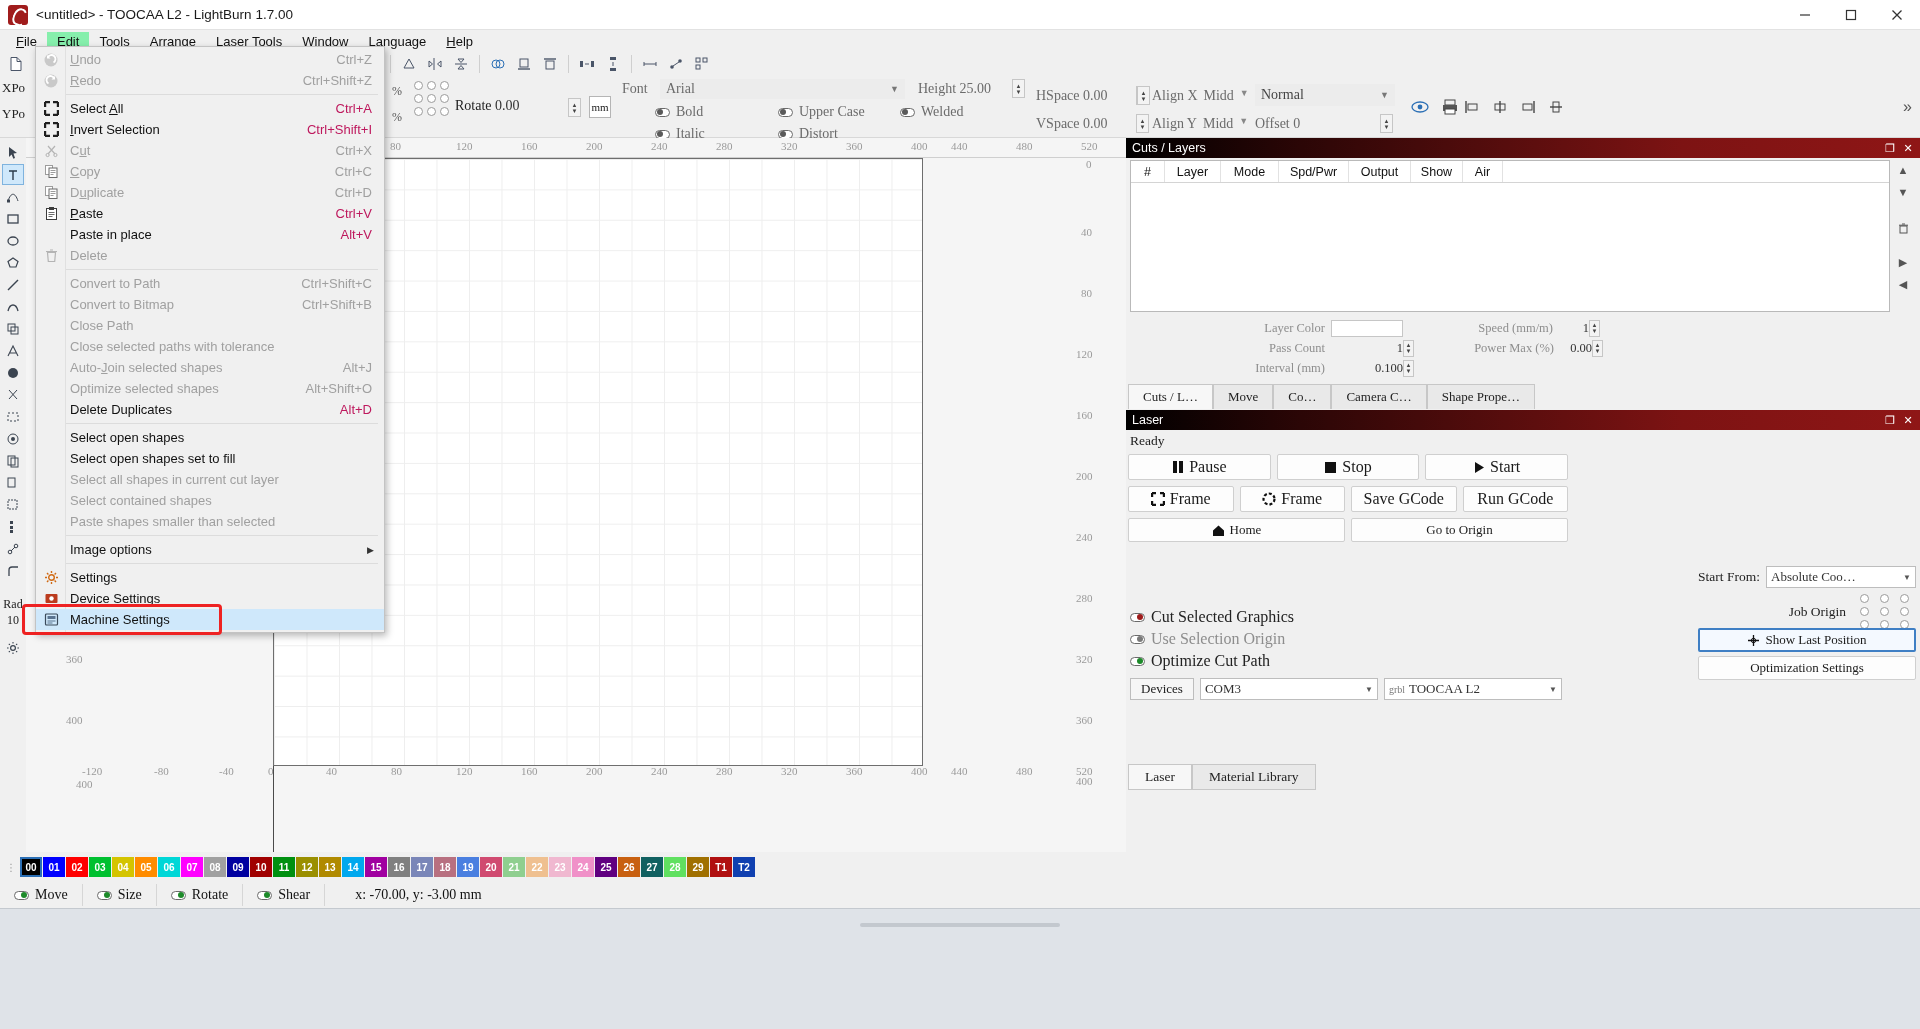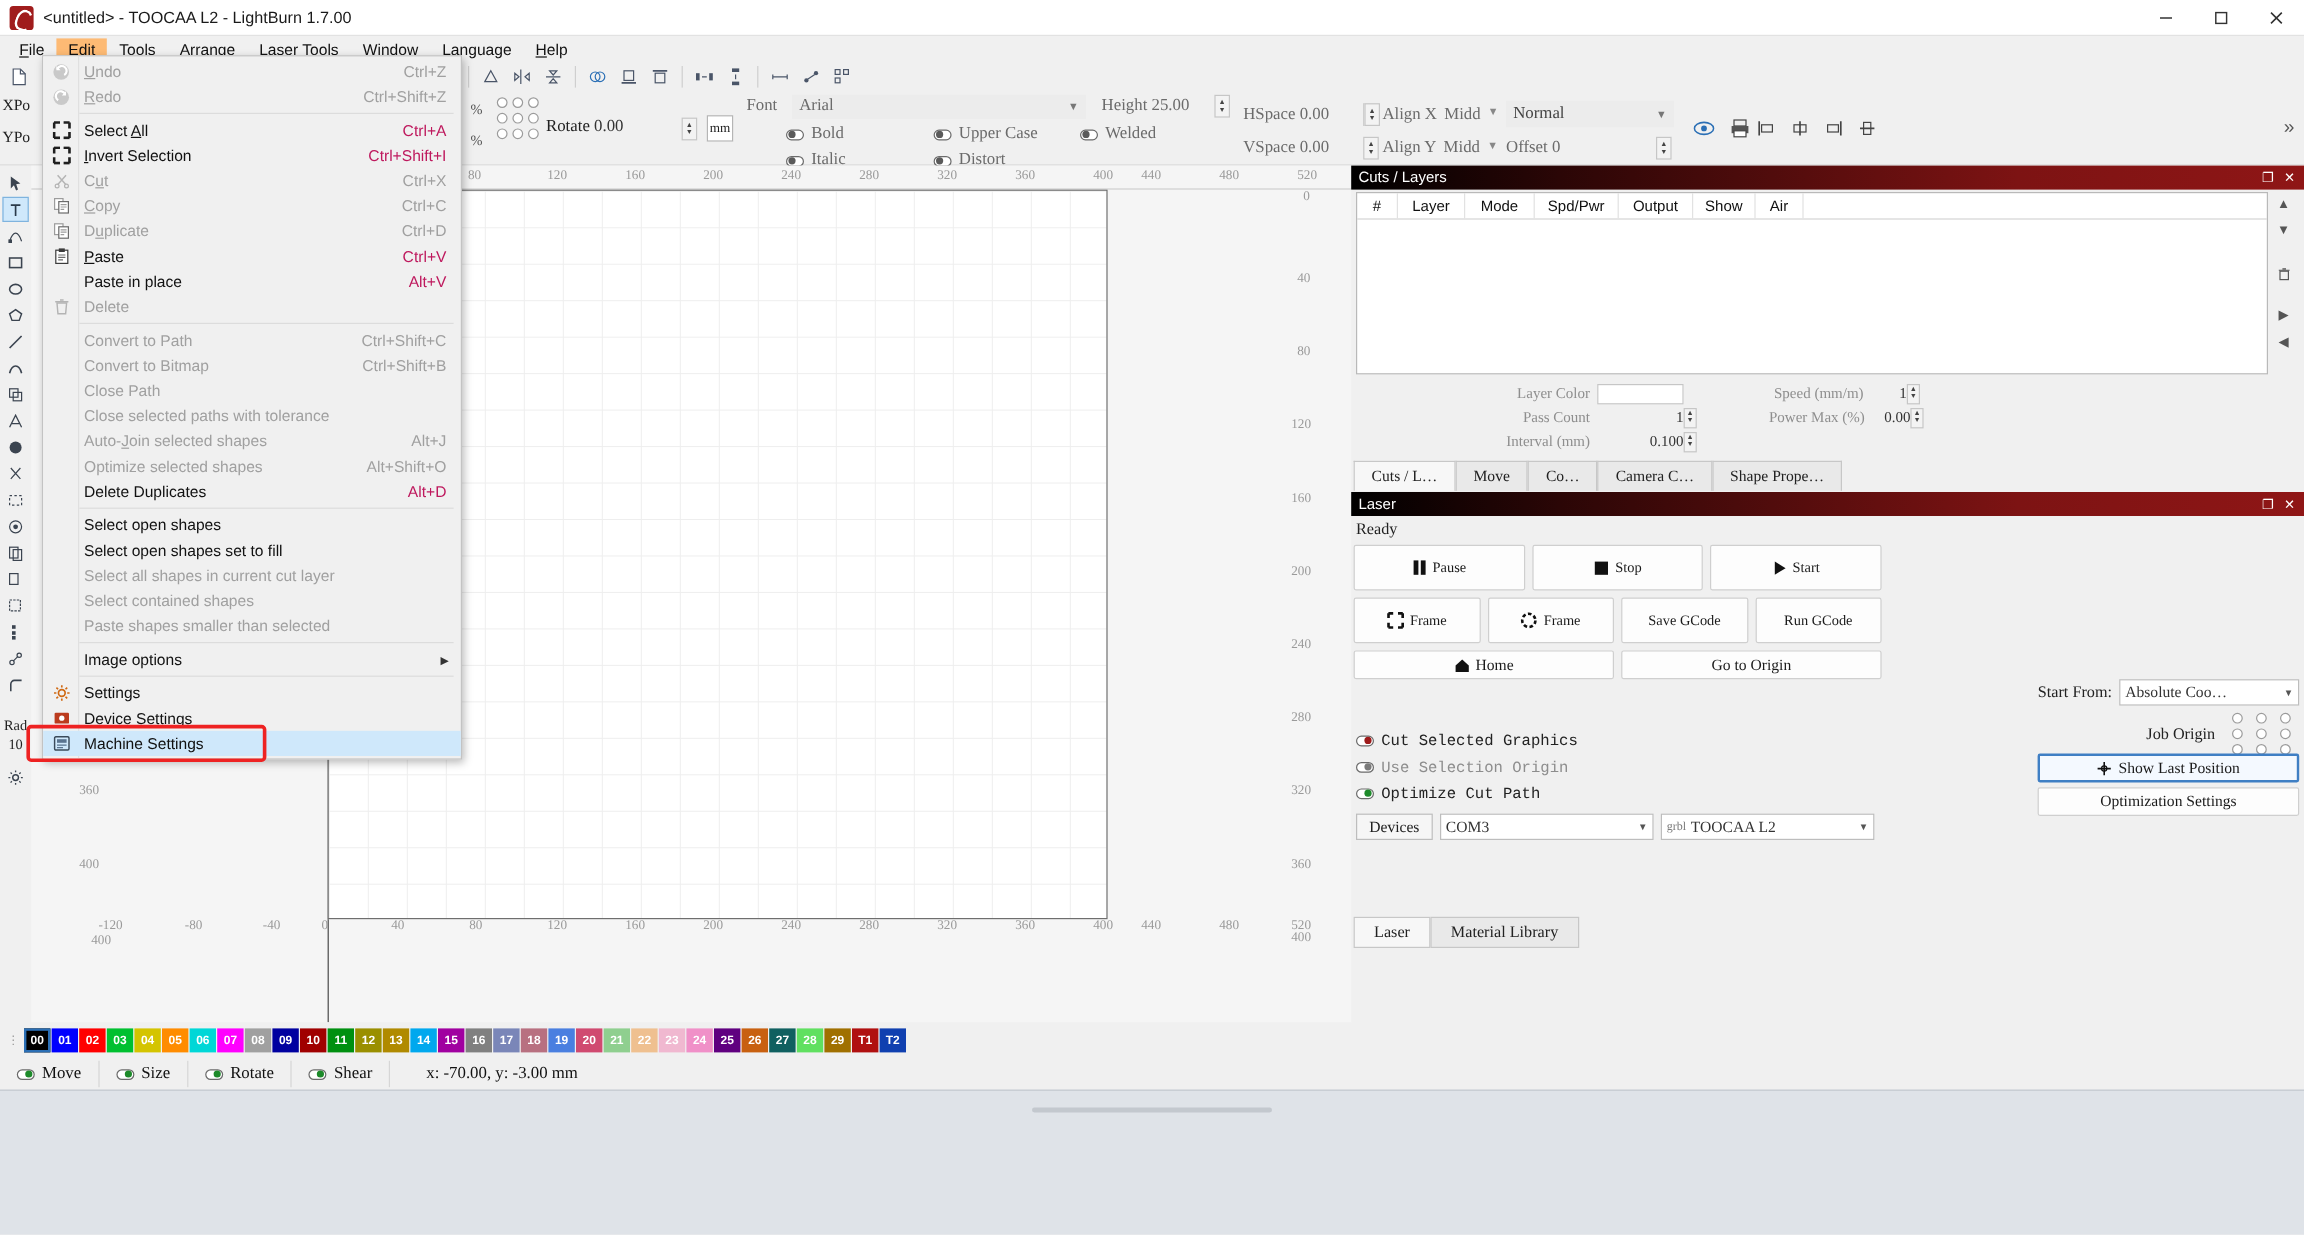--- a/index.html
+++ b/index.html
@@ -34,21 +34,21 @@
            font-size:14px; color:#333; }
   .tb-btn svg{ display:block; }
 
   
   .menubar{
     position:absolute; top:30px; left:0; width:1920px; height:22px;
     background:#f0f0f0; display:flex; align-items:center; padding-left:6px;
     font-size:13px;
   }
   .menubar .mi{ padding:2px 10px; color:#111; cursor:default; }
-  .menubar .mi.open{ background:#fdba74; }
+  .menubar .mi.open{ background:#86efac; }
   .menubar .mi u{ text-decoration:underline; }
 
   
   .toolbar-row1{
     position:absolute; top:52px; left:0; width:1920px; height:24px;
     background:#f0f0f0; display:flex; align-items:center; gap:2px; padding-left:4px;
   }
   .toolbar-row2{
     position:absolute; top:76px; left:0; width:1920px; height:62px;
     background:#f0f0f0; border-bottom:1px solid #d8d8d8;
@@ -132,39 +132,39 @@
          font-family:"Liberation Serif", serif; font-size:13px; }
   .tab{ padding:4px 14px; background:#e9e9e9; border:1px solid #c7c7c7; border-bottom:none;
         color:#222; }
   .tab.active{ background:#f7f7f7; }
 
   .laser-panel{ position:absolute; left:0; top:272px; width:794px; height:400px; background:#f0f0f0; }
   .laser-status{ padding:3px 4px 2px 4px; font-family:"Liberation Serif", serif; font-size:13.5px; color:#222; }
   .lbtn-grid{ position:absolute; left:2px; top:44px; width:440px; }
   .lrow{ display:flex; gap:6px; margin-bottom:6px; }
   .lbtn{
-    flex:1; height:38px; background:#fdfdfd; border:1px solid #cfcfcf; border-radius:2px;
+    flex:1; height:26px; background:#fdfdfd; border:1px solid #cfcfcf; border-radius:2px;
     display:flex; align-items:center; justify-content:center; gap:5px;
-    font-family:"Liberation Serif", serif; font-size:12px; color:#1a1a1a;
+    font-family:"Liberation Serif", serif; font-size:16px; color:#1a1a1a;
   }
   .lbtn.sm{ height:24px; font-size:13px; }
   .lbtn.hl{ border:2px solid #3f7fc4; background:#f4f9ff; }
   .startfrom{ position:absolute; right:4px; top:156px; display:flex; align-items:center; gap:6px;
               font-family:"Liberation Serif", serif; font-size:13.5px; color:#222; }
   .combo{
     border:1px solid #bdbdbd; background:#fff; height:22px; display:flex; align-items:center;
     padding:0 4px; font-family:"Liberation Serif", serif; font-size:13px; color:#333;
   }
   .combo .cv{ flex:1; overflow:hidden; white-space:nowrap; }
   .combo .carrow{ font-size:8px; color:#555; margin-left:4px; }
   .joborigin{ position:absolute; right:6px; top:182px; display:flex; align-items:center; gap:8px; }
   .jo-label{ font-family:"Liberation Serif", serif; font-size:13.5px; color:#222; }
   .jo-grid{ display:grid; grid-template-columns:repeat(3,20px); grid-template-rows:repeat(3,13px); }
   .radio{ width:9px;height:9px;border:1px solid #9b9b9b;border-radius:50%;background:#fff;margin:2px auto; }
-  .opts{ position:absolute; left:4px; top:196px; font-family:Liberation Mono, monospace; font-size:13px; }
+  .opts{ position:absolute; left:4px; top:196px; font-family:Liberation Serif, serif; font-size:16px; }
   .optrow{ display:flex; align-items:center; gap:6px; height:22px; color:#222; }
   .tgl{ width:15px;height:9px;border-radius:5px;border:1px solid #6a6a6a; position:relative; background:#fff; }
   .tgl i{ position:absolute; top:0.5px; width:6px;height:6px;border-radius:50%; }
   .tgl.off i{ left:1px; background:#5a5a5a; }
   .tgl.on i{ right:1px; background:#9e1b1b; }
   .tgl.on2 i{ right:1px; background:#1d8a2a; }
   .tgl.grey i{ right:1px; background:#7a7a7a; }
   .optgrey{ color:#8d8d8d; }
   .devrow{ position:absolute; left:4px; top:268px; display:flex; align-items:center; gap:6px; }
   .devbtn{ border:1px solid #bdbdbd; background:#f6f6f6; height:22px; padding:0 10px;

